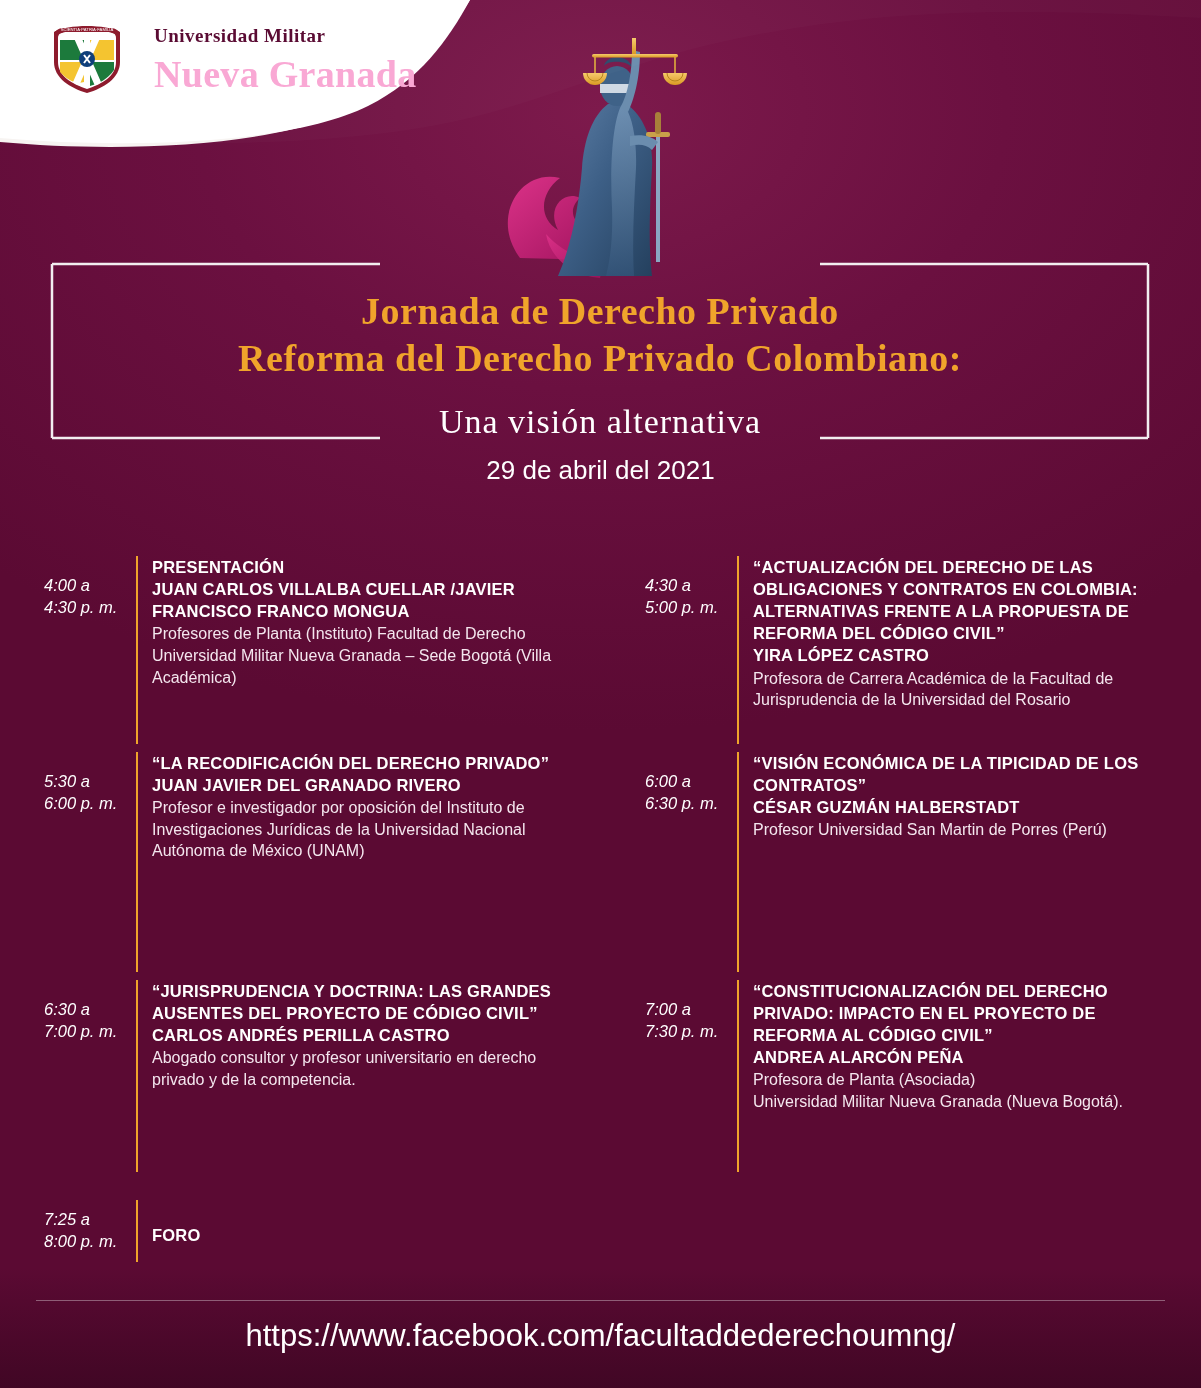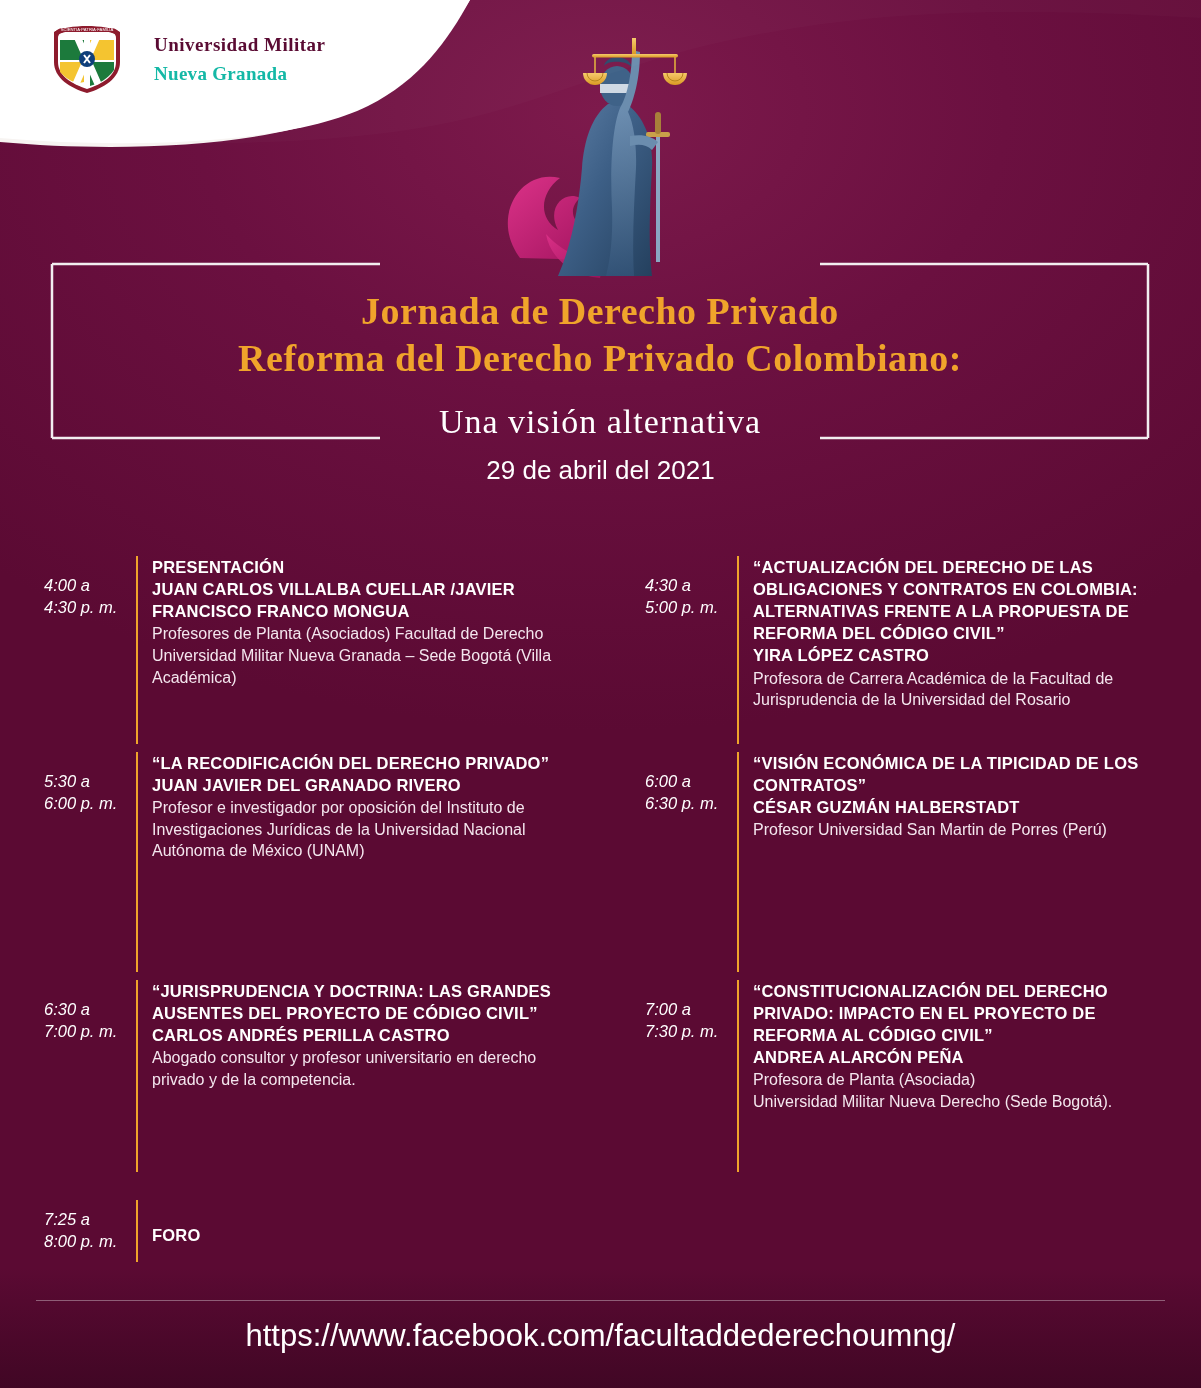--- a/index.html
+++ b/index.html
@@ -58,23 +58,23 @@
     font-family: "Liberation Serif", serif;
     font-weight: bold;
     font-size: 19px;
     letter-spacing: 0.5px;
     color: #5a0b33;
     display: block;
   }
   .logo-text .l2 {
     font-family: "Liberation Serif", serif;
     font-weight: bold;
-    font-size: 19px;
+    font-size: 38px;
     letter-spacing: 0.3px;
-    color: #14b8a6;
+    color: #f9a8d4;
     display: block;
     margin-top: 10px;
   }
 
   
   .justice {
     position: absolute;
     top: 8px;
     left: 480px;
     width: 260px;
@@ -323,21 +323,21 @@
 
   <div class="slot row-block" style="padding-left:44px;padding-right:28px;">
     <div class="time">
       <div>4:00 a</div>
       <div>4:30 p. m.</div>
     </div>
     <div class="vrule"></div>
     <div class="entry">
       <div class="hl">PRESENTACIÓN</div>
       <div class="name">JUAN CARLOS VILLALBA CUELLAR /JAVIER FRANCISCO FRANCO MONGUA</div>
-      <div class="desc">Profesores de Planta (Asociados) Facultad de Derecho Universidad Militar Nueva Granada – Sede Bogotá (Villa Académica)</div>
+      <div class="desc">Profesores de Planta (Instituto) Facultad de Derecho Universidad Militar Nueva Granada – Sede Bogotá (Villa Académica)</div>
     </div>
   </div>
 
   <div class="slot row-block col-right-pad">
     <div class="time">
       <div>4:30 a</div>
       <div>5:00 p. m.</div>
     </div>
     <div class="vrule"></div>
     <div class="entry">
@@ -389,21 +389,21 @@
   <div class="slot row-block r3 col-right-pad">
     <div class="time">
       <div>7:00 a</div>
       <div>7:30 p. m.</div>
     </div>
     <div class="vrule"></div>
     <div class="entry">
       <div class="hl">“CONSTITUCIONALIZACIÓN DEL DERECHO PRIVADO: IMPACTO EN EL PROYECTO DE REFORMA AL CÓDIGO CIVIL”</div>
       <div class="name">ANDREA ALARCÓN PEÑA</div>
       <div class="desc" style="white-space:pre-line;">Profesora de Planta (Asociada)
-Universidad Militar Nueva Derecho (Sede Bogotá).</div>
+Universidad Militar Nueva Granada (Nueva Bogotá).</div>
     </div>
   </div>
 
 </div>
 
 <div class="foro-row">
   <div class="time">
     <div>7:25 a</div>
     <div>8:00 p. m.</div>
   </div>

